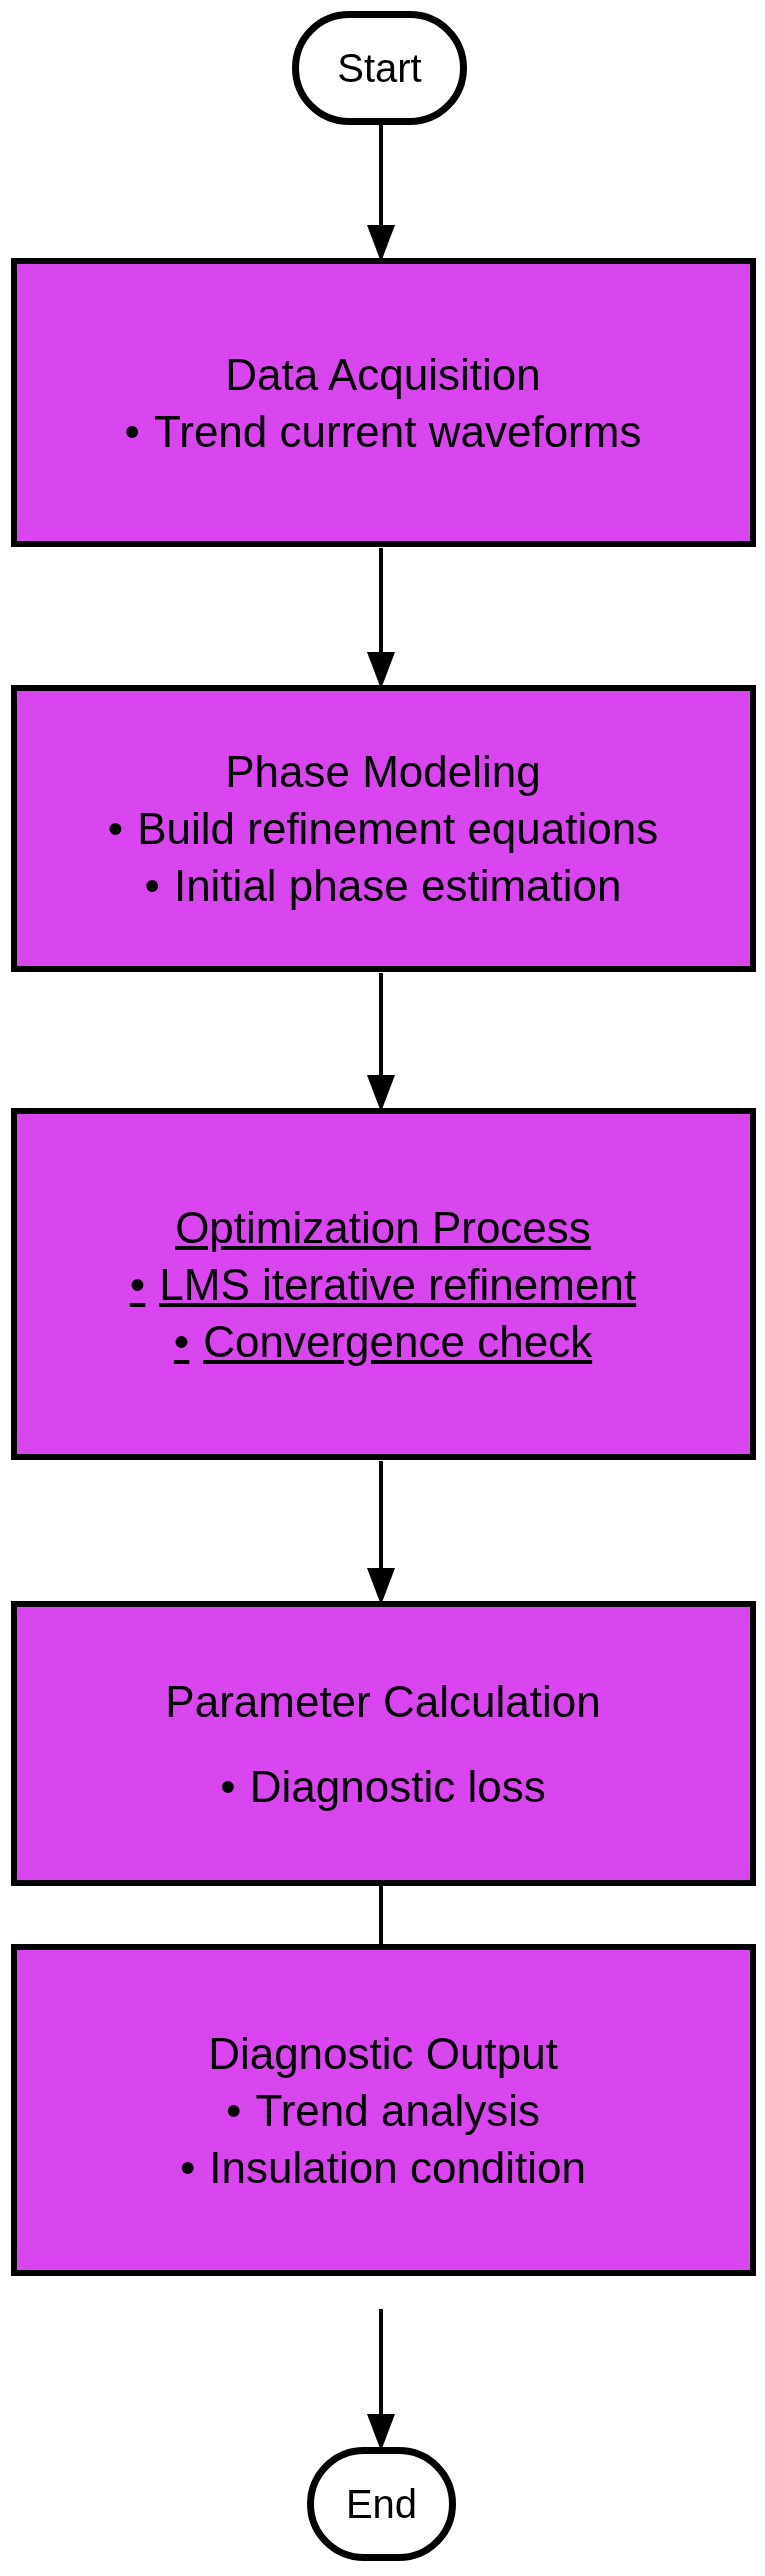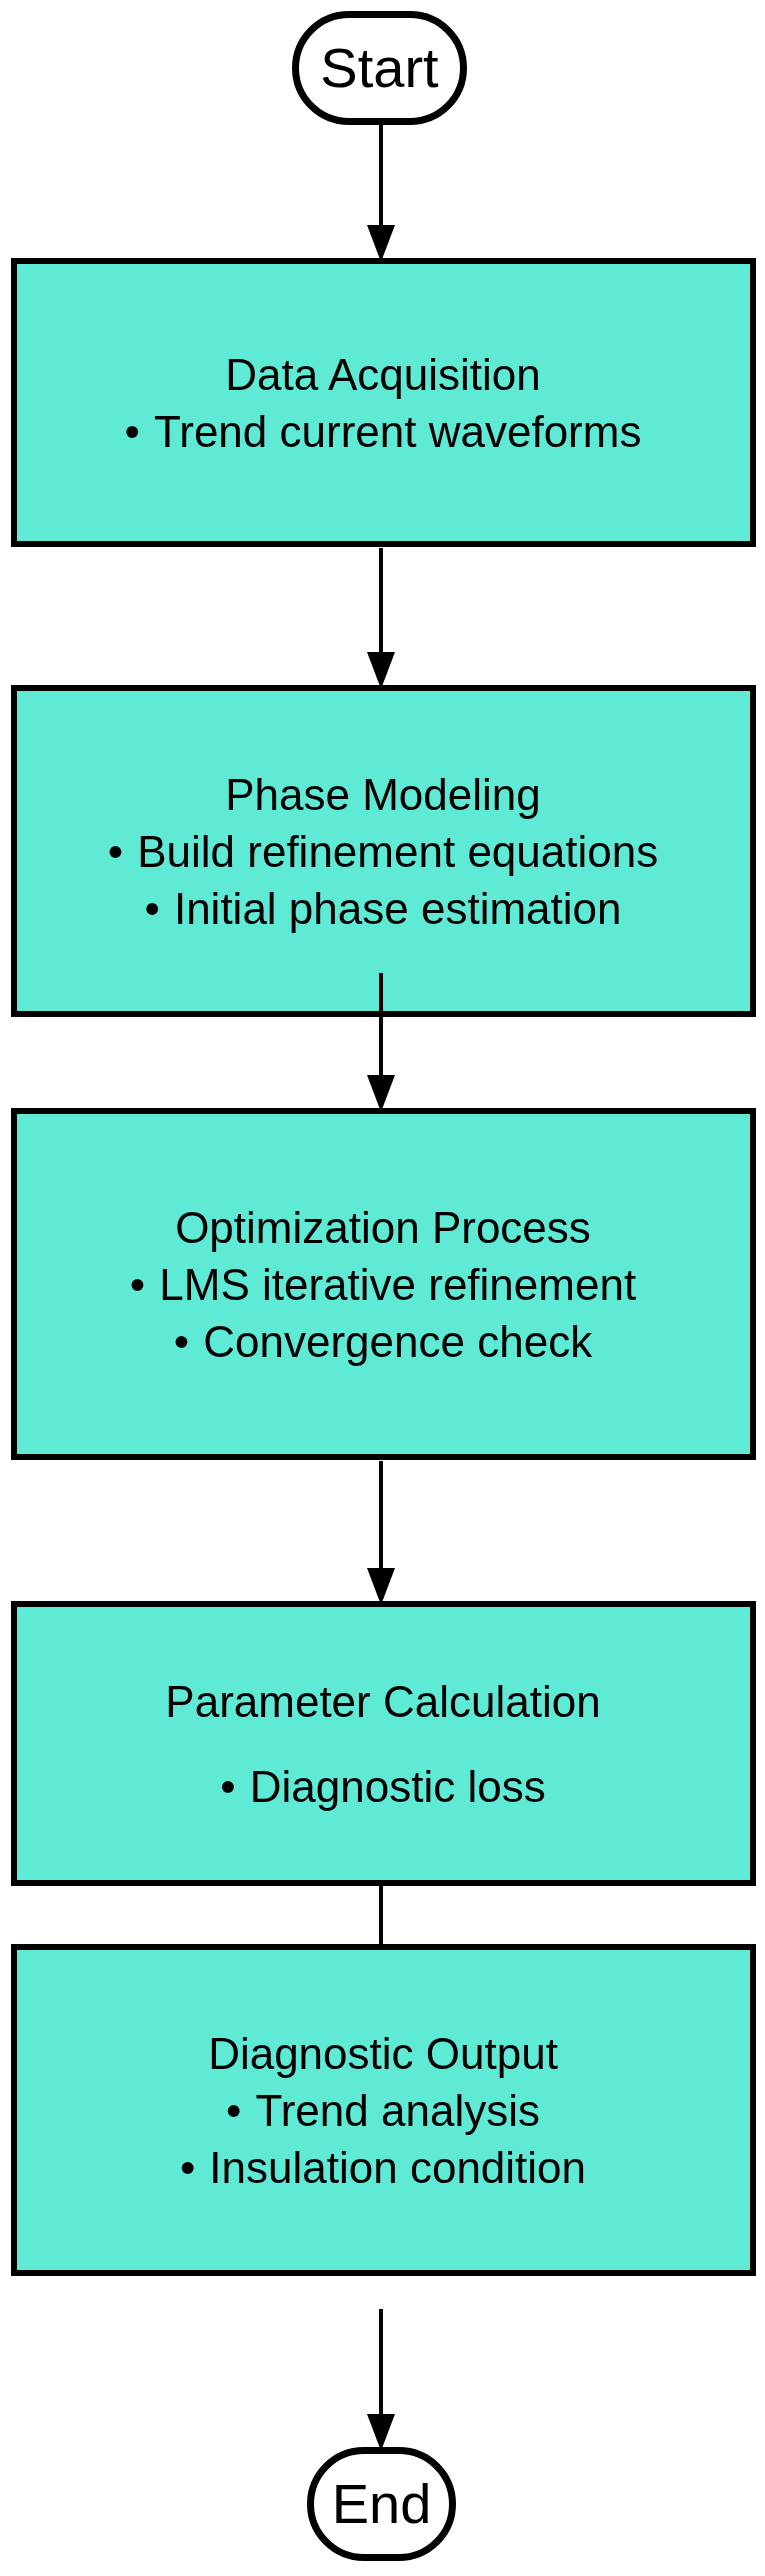--- a/index.html
+++ b/index.html
@@ -19,44 +19,44 @@
   
   .terminal {
     position: absolute;
     box-sizing: border-box;
     border: 7px solid #000000;
     border-radius: 61px;
     background: #ffffff;
     display: flex;
     align-items: center;
     justify-content: center;
-    font-size: 56px;
+    font-size: 40px;
     line-height: 1;
   }
   .terminal.start { left: 292px; top: 11.4px;   width: 175px; height: 114px; }
   .terminal.end   { left: 307px; top: 2447px; width: 149px; height: 114px; justify-content: center; }
 
   
   .step {
     position: absolute;
     left: 10.5px;
     width: 745px;
     box-sizing: border-box;
     border: 6.1px solid #000000;
-    background: #5eead4;
+    background: #d946ef;
     display: flex;
     flex-direction: column;
     align-items: center;
     justify-content: center;
     font-size: 44px;
     line-height: 57px;
   }
   .step.s1 { top: 258px;  height: 289px; }
-  .step.s2 { top: 685px;  height: 332px; }
-  .step.s3 { top: 1108px; height: 352px; }
+  .step.s2 { top: 685px;  height: 287px; }
+  .step.s3 { top: 1108px; height: 352px; text-decoration: underline; }
   .step.s4 { top: 1601px; height: 285px; gap: 28px; }
   .step.s5 { top: 1944px; height: 332px; }
 
   .step .title  { white-space: nowrap; }
   .step .bullet { white-space: nowrap; }
   .step .marker { margin-right: 14px; }
 
   
   .arrow {
     position: absolute;

